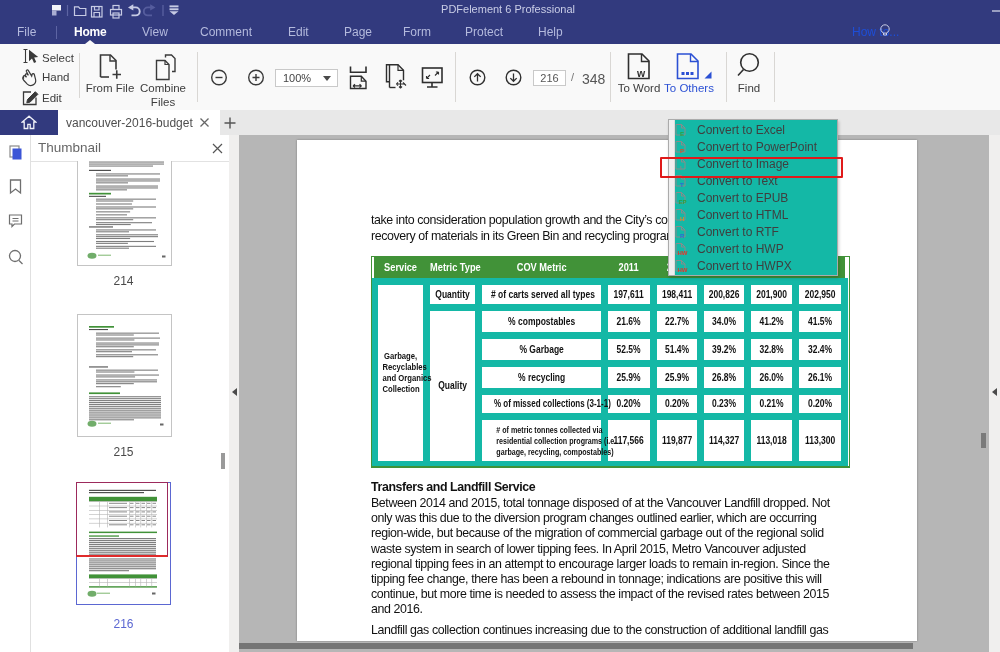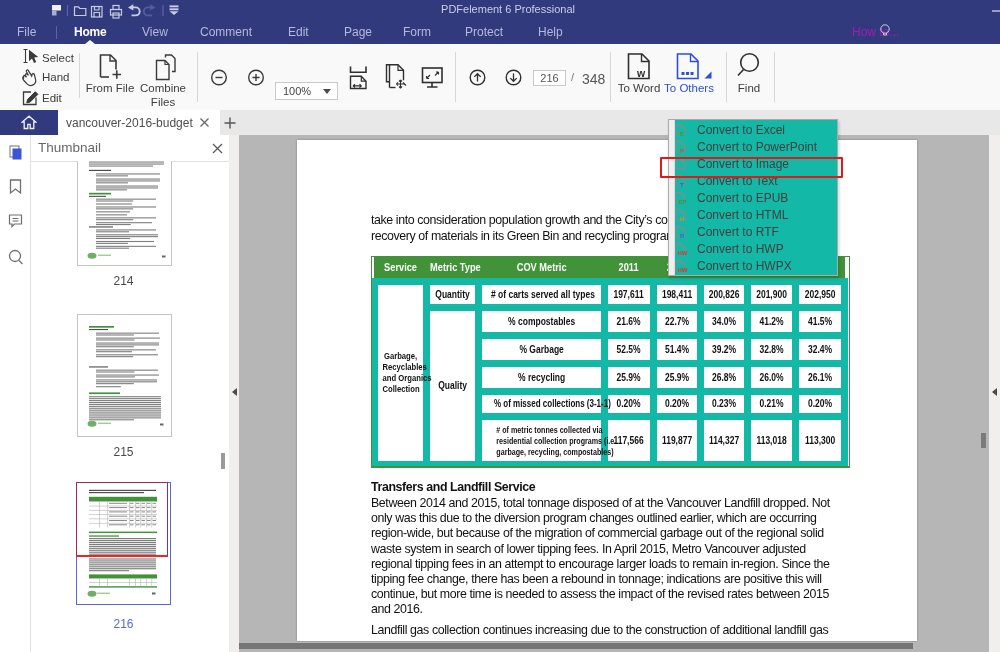--- a/index.html
+++ b/index.html
@@ -62,21 +62,21 @@
     <span class="mi" style="left:17px;">File</span>
     <span class="mi" style="left:56px;width:1px;height:13px;background:#5d64a3;top:3px;"></span>
     <span class="mi" style="left:74px;color:#fff;font-weight:bold;letter-spacing:-0.2px;">Home</span>
     <span class="mi" style="left:142px;">View</span>
     <span class="mi" style="left:200px;">Comment</span>
     <span class="mi" style="left:288px;">Edit</span>
     <span class="mi" style="left:344px;">Page</span>
     <span class="mi" style="left:403px;">Form</span>
     <span class="mi" style="left:465px;">Protect</span>
     <span class="mi" style="left:538px;">Help</span>
-    <span class="mi" style="left:852px;color:#a21caf;">How to...</span>
+    <span class="mi" style="left:852px;color:#1d4ed8;">How to...</span>
   </div>
   <div class="abs" id="titleicons"><svg width="1000" height="44" viewBox="0 0 1000 44">
     <g stroke="#c7cbe4" stroke-width="1.2" fill="none">
       <rect x="8" y="5" width="9" height="5.5" fill="#f2f3f9" stroke="none"></rect>
       <rect x="8" y="10.5" width="4.5" height="5" fill="#a9aed2" stroke="none"></rect>
       <line x1="23.5" y1="5" x2="23.5" y2="16" stroke="#5d64a3"></line>
       <path d="M30.5 8.5 v-1.6 h4 l1.3 1.6 h6 v7 h-11.3 z"></path>
       <rect x="47.5" y="6.5" width="10.5" height="10.5"></rect>
       <path d="M50.5 6.5 v3.5 h4.5 v-3.5 M50 17 v-4.5 h5.5 v4.5"></path>
       <rect x="66.5" y="9.5" width="11" height="5.5"></rect>
@@ -182,21 +182,21 @@
     <span class="tlabel" style="left:133px;top:38px;width:60px;line-height:13.5px;">Combine<br>Files</span>
     <span class="tlabel" style="left:609px;top:37.5px;width:60px;">To Word</span>
     <span class="tlabel" style="left:659px;top:37.5px;width:60px;color:#2b50d4;">To Others</span>
     <span class="tlabel" style="left:719px;top:37.5px;width:60px;">Find</span>
     <div class="tsep" style="left:78.5px;top:9px;height:45px;"></div>
     <div class="tsep" style="left:197px;"></div>
     <div class="tsep" style="left:455px;"></div>
     <div class="tsep" style="left:610px;"></div>
     <div class="tsep" style="left:726px;"></div>
     <div class="tsep" style="left:774px;"></div>
-    <div style="position:absolute;left:275px;top:25px;width:61px;height:16px;background:#fff;border:1px solid #c9c9c9;margin-top:13px;">
+    <div style="position:absolute;left:275px;top:25px;width:61px;height:16px;background:#fff;border:1px solid #c9c9c9;">
       <span style="position:absolute;left:7px;top:2px;font-size:11px;color:#444;">100%</span>
       <span style="position:absolute;right:6px;top:6px;width:0;height:0;border-left:4px solid transparent;border-right:4px solid transparent;border-top:5px solid #4a4a4a;"></span>
     </div>
     <div style="position:absolute;left:533px;top:25.5px;width:31px;height:14px;background:#fff;border:1px solid #c9c9c9;">
       <span style="position:absolute;left:0;top:1px;width:31px;text-align:center;font-size:11px;color:#555;">216</span>
     </div>
     <span style="position:absolute;left:571px;top:27px;font-size:11px;color:#777;">/</span>
     <span style="position:absolute;left:582px;top:27px;font-size:14px;color:#555;">348</span>
   </div>
   <div class="abs" id="notch"></div>

